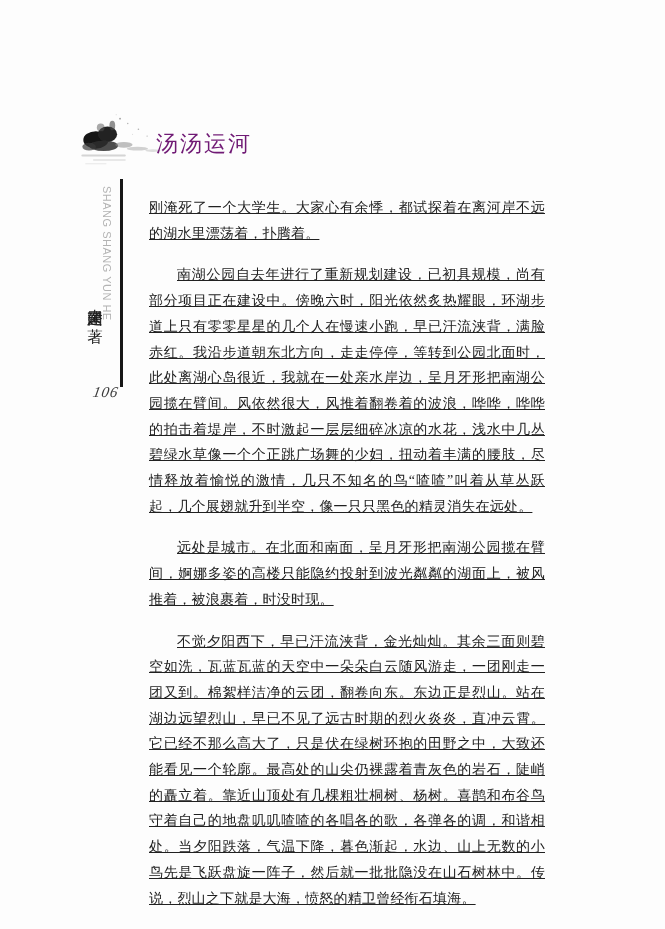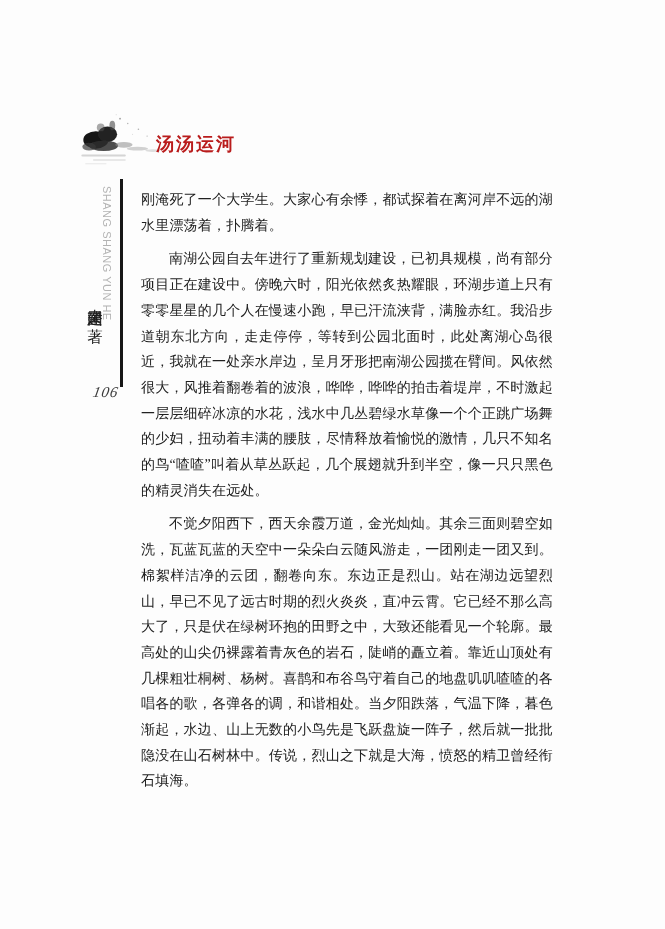--- a/index.html
+++ b/index.html
@@ -23,25 +23,25 @@
     left: 77px;
     top: 110px;
     width: 88px;
     height: 58px;
   }
   .book-title {
     position: absolute;
     left: 156px;
     top: 133px;
     font-family: "Liberation Sans", "DejaVu Sans", sans-serif;
-    font-weight: bold;
-    font-size: 18px;
+    font-weight: normal;
+    font-size: 22px;
     line-height: 22px;
     letter-spacing: 2px;
-    color: #b91c1c;
+    color: #701a75;
   }
 
   
   .side-rule {
     position: absolute;
     left: 120px;
     top: 179px;
     width: 3px;
     height: 208px;
     background: #161616;
@@ -85,23 +85,24 @@
     top: 179px;
     width: 428px;
     font-size: 14px;
     line-height: 25.7px;
     color: #212121;
     text-align: justify;
     text-align-last: left;
     letter-spacing: 0.2px;
   }
   .body-text p {
-    margin: 8px;
+    margin: 16px;
     padding: 0;
     text-indent: 2em;
+    text-decoration: underline;
   }
   .body-text p.p-first {
     text-indent: 0;
   }
 </style>
 </head>
 <body>
 
 <div class="page">
 
@@ -140,16 +141,17 @@
   <div class="book-title">汤汤运河</div>
 
   <div class="romanized">SHANG SHANG YUN HE</div>
   <div class="side-rule"></div>
   <div class="author">秦建国／著</div>
   <div class="page-number">106</div>
 
   <div class="body-text">
     <p class="p-first">刚淹死了一个大学生。大家心有余悸，都试探着在离河岸不远的湖水里漂荡着，扑腾着。</p>
     <p>南湖公园自去年进行了重新规划建设，已初具规模，尚有部分项目正在建设中。傍晚六时，阳光依然炙热耀眼，环湖步道上只有零零星星的几个人在慢速小跑，早已汗流浃背，满脸赤红。我沿步道朝东北方向，走走停停，等转到公园北面时，此处离湖心岛很近，我就在一处亲水岸边，呈月牙形把南湖公园揽在臂间。风依然很大，风推着翻卷着的波浪，哗哗，哗哗的拍击着堤岸，不时激起一层层细碎冰凉的水花，浅水中几丛碧绿水草像一个个正跳广场舞的少妇，扭动着丰满的腰肢，尽情释放着愉悦的激情，几只不知名的鸟“喳喳”叫着从草丛跃起，几个展翅就升到半空，像一只只黑色的精灵消失在远处。</p>
-    <p>不觉夕阳西下，西天余霞万道，金光灿灿。其余三面则碧空如洗，瓦蓝瓦蓝的天空中一朵朵白云随风游走，一团刚走一团又到。棉絮样洁净的云团，翻卷向东。东边正是烈山。站在湖边远望烈山，早已不见了远古时期的烈火炎炎，直冲云霄。它已经不那么高大了，只是伏在绿树环抱的田野之中，大致还能看见一个轮廓。最高处的山尖仍裸露着青灰色的岩石，陡峭的矗立着。靠近山顶处有几棵粗壮桐树、杨树。喜鹊和布谷鸟守着自己的地盘叽叽喳喳的各唱各的歌，各弹各的调，和谐相处。当夕阳跌落，气温下降，暮色渐起，水边、山上无数的小鸟先是飞跃盘旋一阵子，然后就一批批隐没在山石树林中。传说，烈山之下就是大海，愤怒的精卫曾经衔石填海。</p>
+    <p>远处是城市。在北面和南面，呈月牙形把南湖公园揽在臂间，婀娜多姿的高楼只能隐约投射到波光粼粼的湖面上，被风推着，被浪裹着，时没时现。</p>
+    <p>不觉夕阳西下，早已汗流浃背，金光灿灿。其余三面则碧空如洗，瓦蓝瓦蓝的天空中一朵朵白云随风游走，一团刚走一团又到。棉絮样洁净的云团，翻卷向东。东边正是烈山。站在湖边远望烈山，早已不见了远古时期的烈火炎炎，直冲云霄。它已经不那么高大了，只是伏在绿树环抱的田野之中，大致还能看见一个轮廓。最高处的山尖仍裸露着青灰色的岩石，陡峭的矗立着。靠近山顶处有几棵粗壮桐树、杨树。喜鹊和布谷鸟守着自己的地盘叽叽喳喳的各唱各的歌，各弹各的调，和谐相处。当夕阳跌落，气温下降，暮色渐起，水边、山上无数的小鸟先是飞跃盘旋一阵子，然后就一批批隐没在山石树林中。传说，烈山之下就是大海，愤怒的精卫曾经衔石填海。</p>
   </div>
 
 </div>
 
 </body></html>

